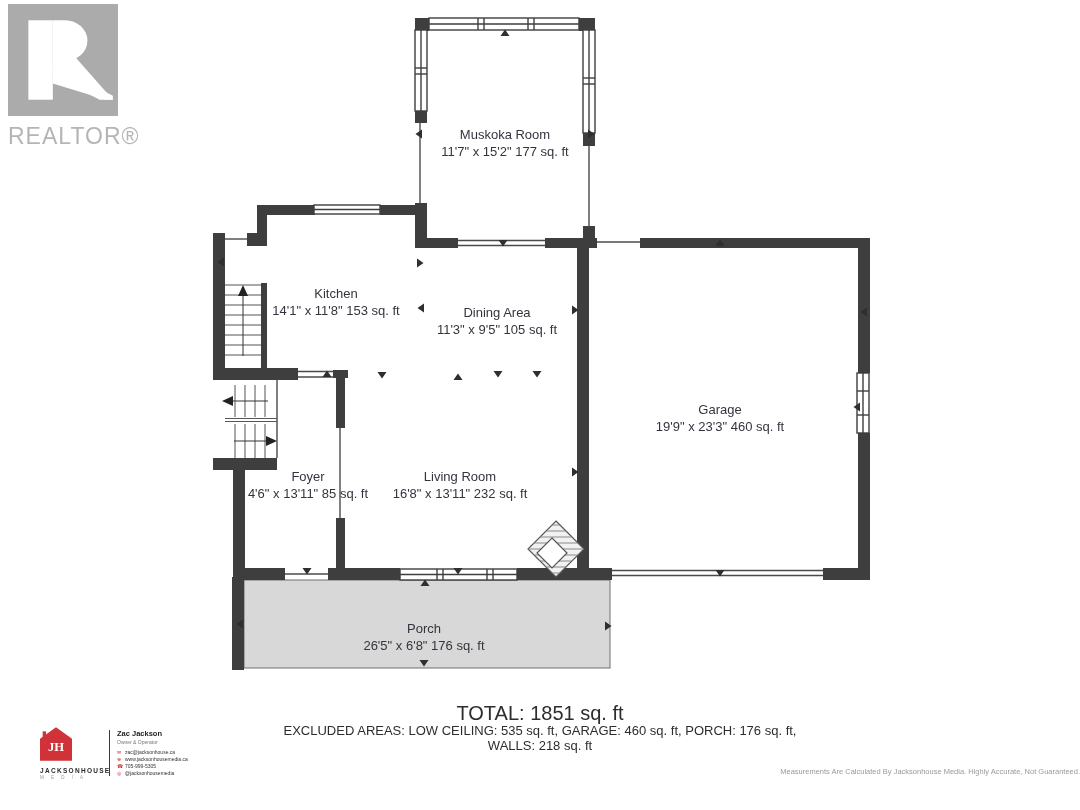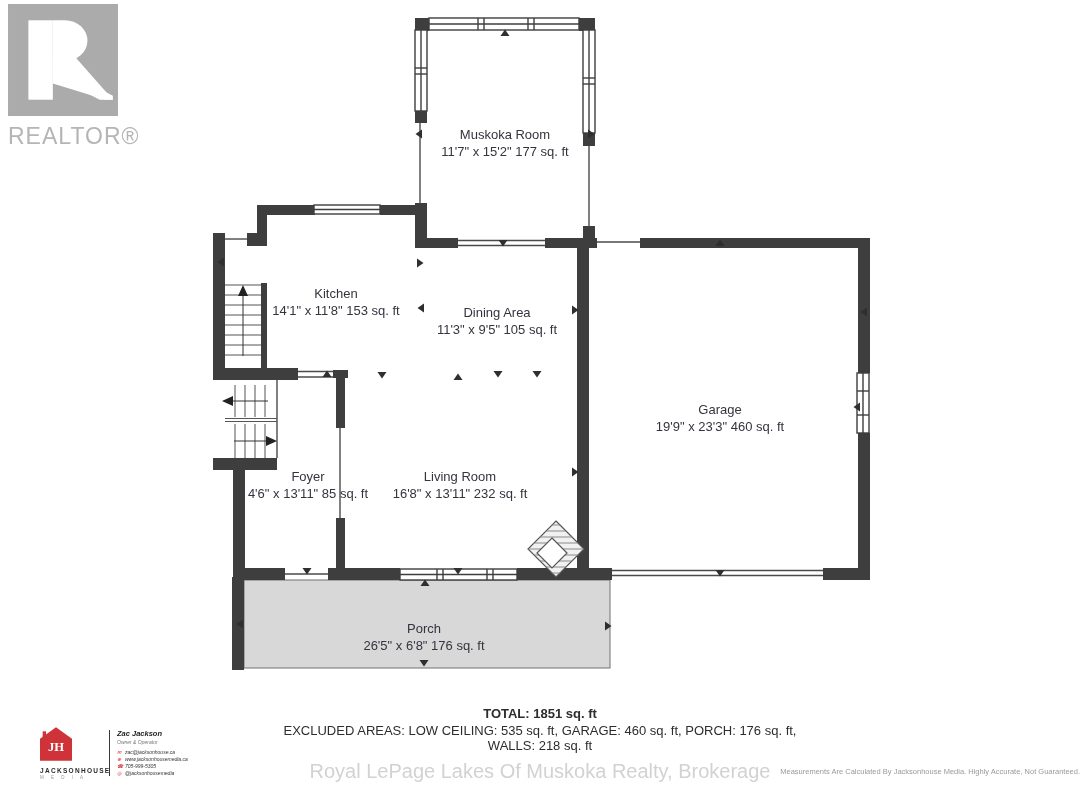--- a/index.html
+++ b/index.html
@@ -9,30 +9,30 @@
   .realtor{position:absolute;left:8px;top:4px;width:120px;text-align:left;}
   .realtor-word{font-size:23px;color:#b5b5b5;letter-spacing:1px;margin-top:3px;font-family:"Liberation Sans",sans-serif;}
   
   svg.plan{position:absolute;left:0;top:0;}
   .room-name,.room-dims{fill:#34343e;font-size:13px;font-family:"Liberation Sans",sans-serif;}
   
   .watermark{position:absolute;top:760px;left:0;width:1080px;text-align:center;
              font-size:20px;color:#d2d2d2;z-index:1;text-shadow:0 0 5px #ffffff;white-space:nowrap;}
   
   .summary{position:absolute;top:704px;left:0;width:1080px;text-align:center;z-index:2;color:#2d2d2d;}
-  .summary .total{font-size:13px;font-weight:bold;line-height:19px;}
+  .summary .total{font-size:20px;font-weight:normal;line-height:19px;}
   .summary .line{font-size:13px;line-height:15px;}
   .summary .disclaimer{font-size:7.5px;color:#9a9a9a;margin-top:14px;text-align:right;}
   
   .bizcard{position:absolute;left:40px;top:727px;display:flex;align-items:flex-start;z-index:2;}
   .biz-left{width:62px;}
   .biz-company{font-size:6.5px;font-weight:bold;letter-spacing:1.3px;color:#2a2a2a;margin-top:2px;white-space:nowrap;}
   .biz-sub{font-size:4.5px;letter-spacing:3px;color:#9a9a9a;margin-top:1px;}
   .biz-divider{width:1px;height:46px;background:#3a3a3a;margin:3px 7px 0 7px;}
-  .biz-right{padding-top:2px;font-style:italic;}
+  .biz-right{padding-top:2px;}
   .biz-name{font-size:7.5px;font-weight:bold;color:#222;}
   .biz-title{font-size:5px;color:#777;margin:1px 0 4px 0;}
   .biz-row{font-size:5px;color:#333;line-height:7px;white-space:nowrap;}
   .biz-icon{color:#cf3339;font-size:5px;display:inline-block;width:8px;}
 </style>
 </head>
 <body>
 
 <div class="page">
 
@@ -220,21 +220,20 @@
       <text class="room-dims" x="720" y="431">19'9" x 23'3" 460 sq. ft</text>
       <text class="room-name" x="308" y="481">Foyer</text>
       <text class="room-dims" x="308" y="498">4'6" x 13'11" 85 sq. ft</text>
       <text class="room-name" x="460" y="481">Living Room</text>
       <text class="room-dims" x="460" y="498">16'8" x 13'11" 232 sq. ft</text>
       <text class="room-name" x="424" y="633">Porch</text>
       <text class="room-dims" x="424" y="650">26'5" x 6'8" 176 sq. ft</text>
     </g>
   </svg>
 
-  <div class="watermark">Royal LePage Lakes Of Muskoka Realty, Brokerage</div>
 
   <div class="summary">
     <div class="total">TOTAL: 1851 sq. ft</div>
     <div class="line">EXCLUDED AREAS: LOW CEILING: 535 sq. ft, GARAGE: 460 sq. ft, PORCH: 176 sq. ft,</div>
     <div class="line">WALLS: 218 sq. ft</div>
     <div class="disclaimer">Measurements Are Calculated By Jacksonhouse Media. Highly Accurate, Not Guaranteed.</div>
   </div>
 
   <div class="bizcard">
     <div class="biz-left">

